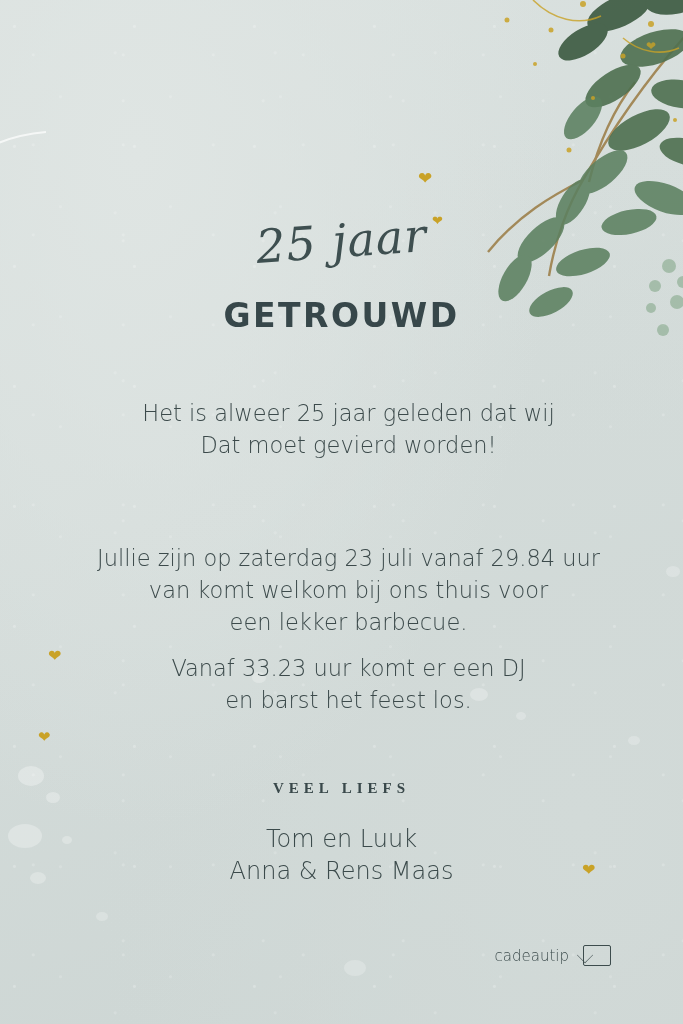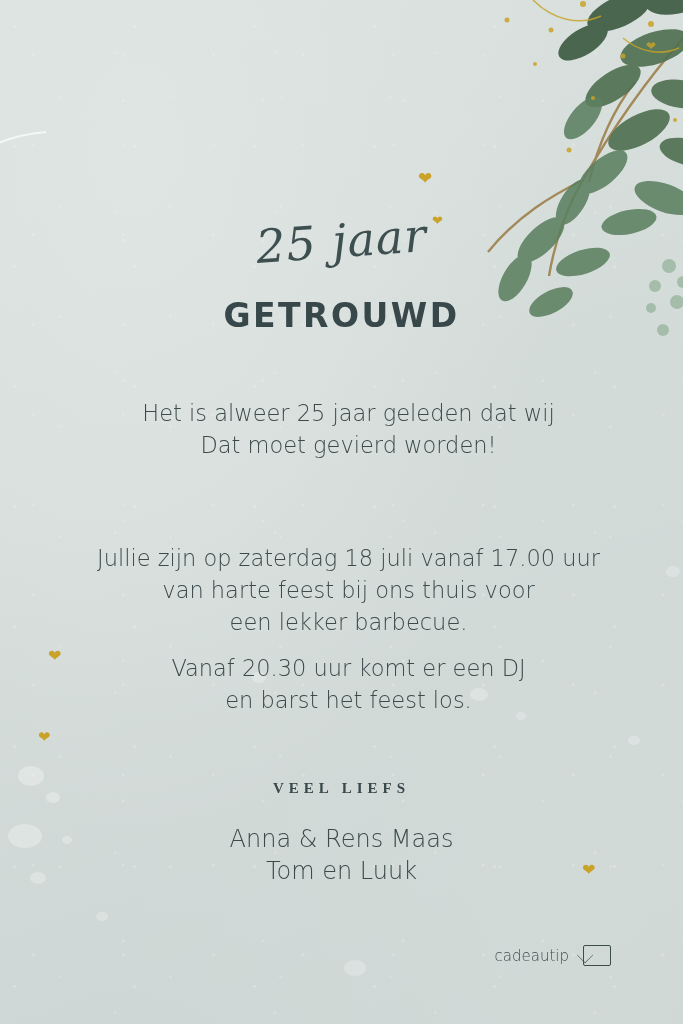--- a/index.html
+++ b/index.html
@@ -269,35 +269,35 @@
 
     <div class="title-script">25 jaar</div>
     <div class="title-sub">GETROUWD</div>
 
     <div class="para p1">
       <div>Het is alweer 25 jaar geleden dat wij</div>
       <div>Dat moet gevierd worden!</div>
     </div>
 
     <div class="para p2">
-      <div>Jullie zijn op zaterdag 18 juli vanaf 17.00 uur</div>
-      <div>van harte feest bij ons thuis voor</div>
+      <div>Jullie zijn op zaterdag 23 juli vanaf 29.84 uur</div>
+      <div>van komt welkom bij ons thuis voor</div>
       <div>een lekker barbecue.</div>
     </div>
 
     <div class="para p3">
-      <div>Vanaf 20.30 uur komt er een DJ</div>
+      <div>Vanaf 33.23 uur komt er een DJ</div>
       <div>en barst het feest los.</div>
     </div>
 
     <div class="signoff-label">VEEL LIEFS</div>
 
     <div class="names">
+      <div>Tom en Luuk</div>
       <div>Anna &amp; Rens Maas</div>
-      <div>Tom en Luuk</div>
     </div>
 
     <div class="footer">
       <span>cadeautip</span>
       <span class="env"></span>
     </div>
 
   </div>
 </div>
 

